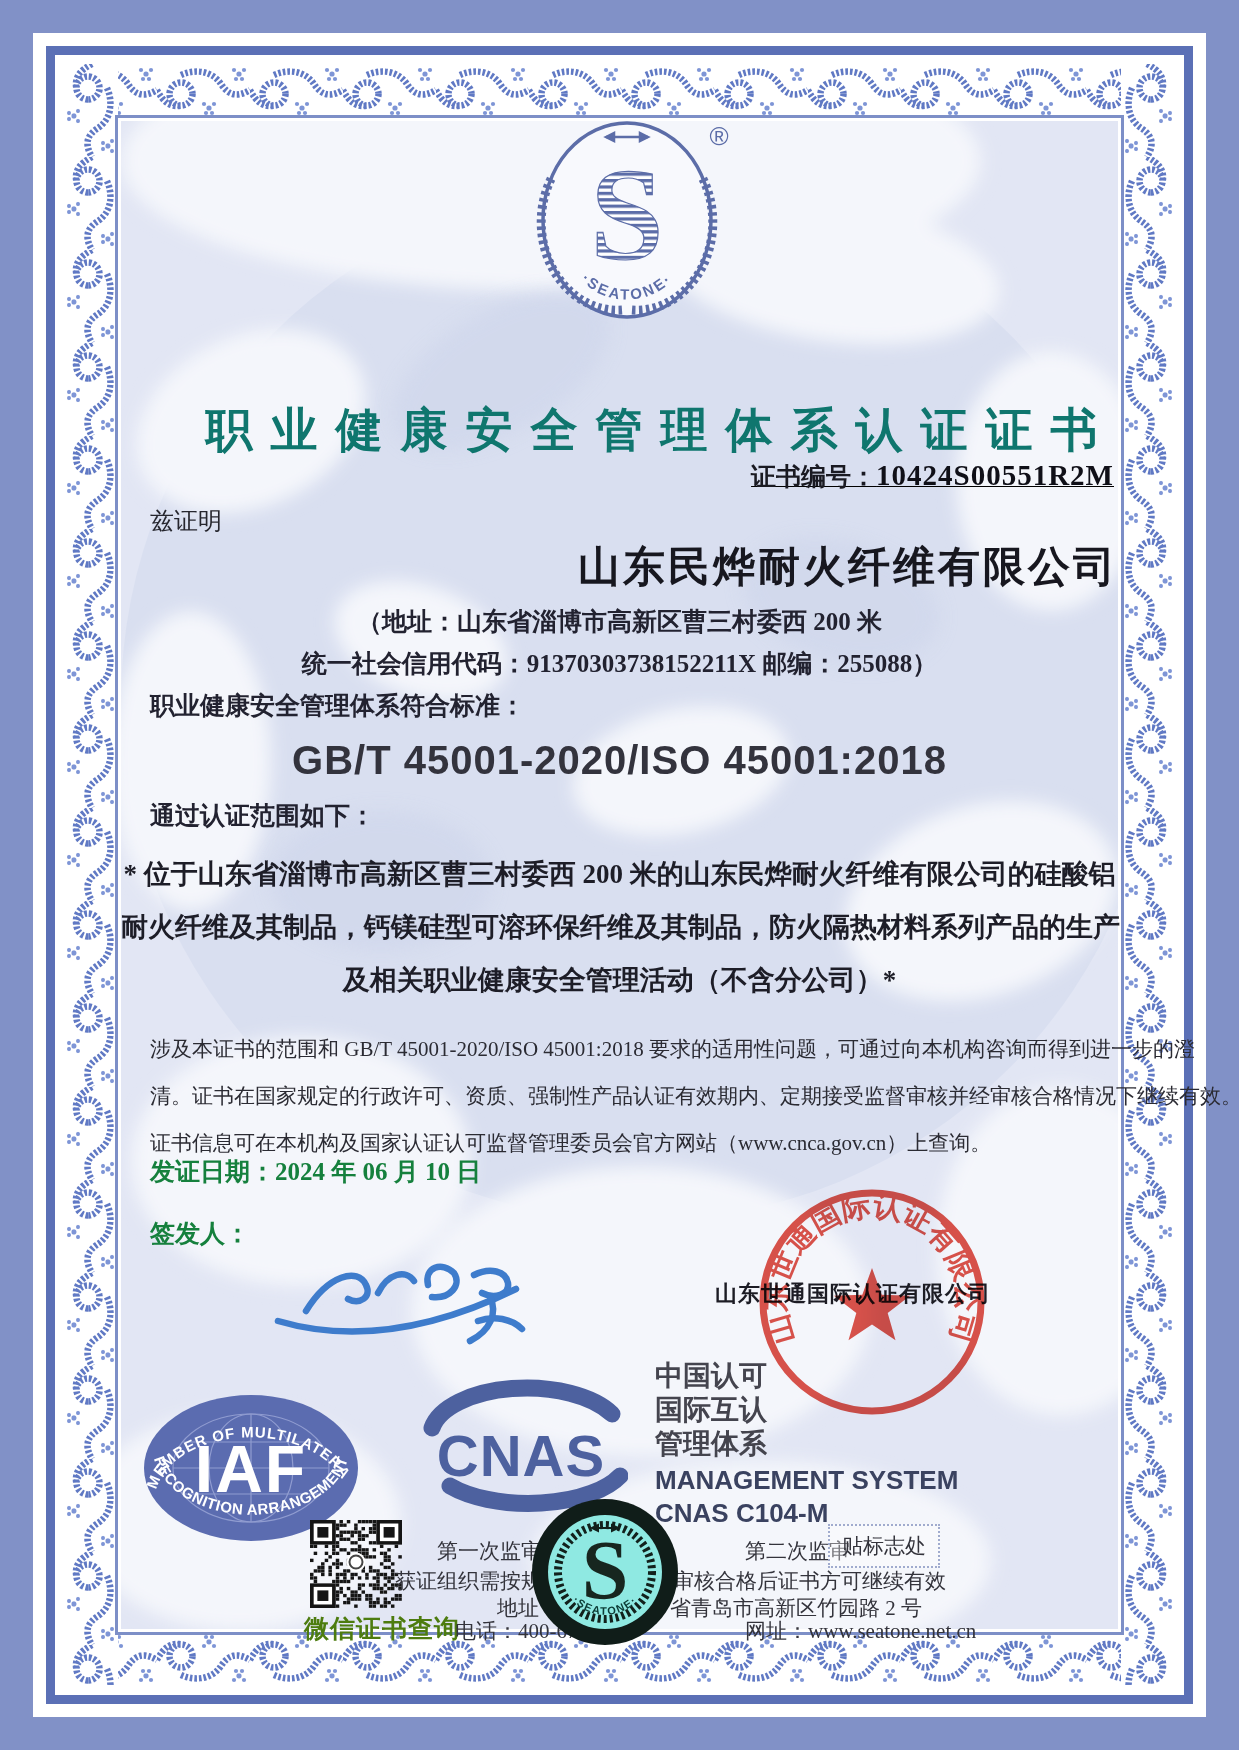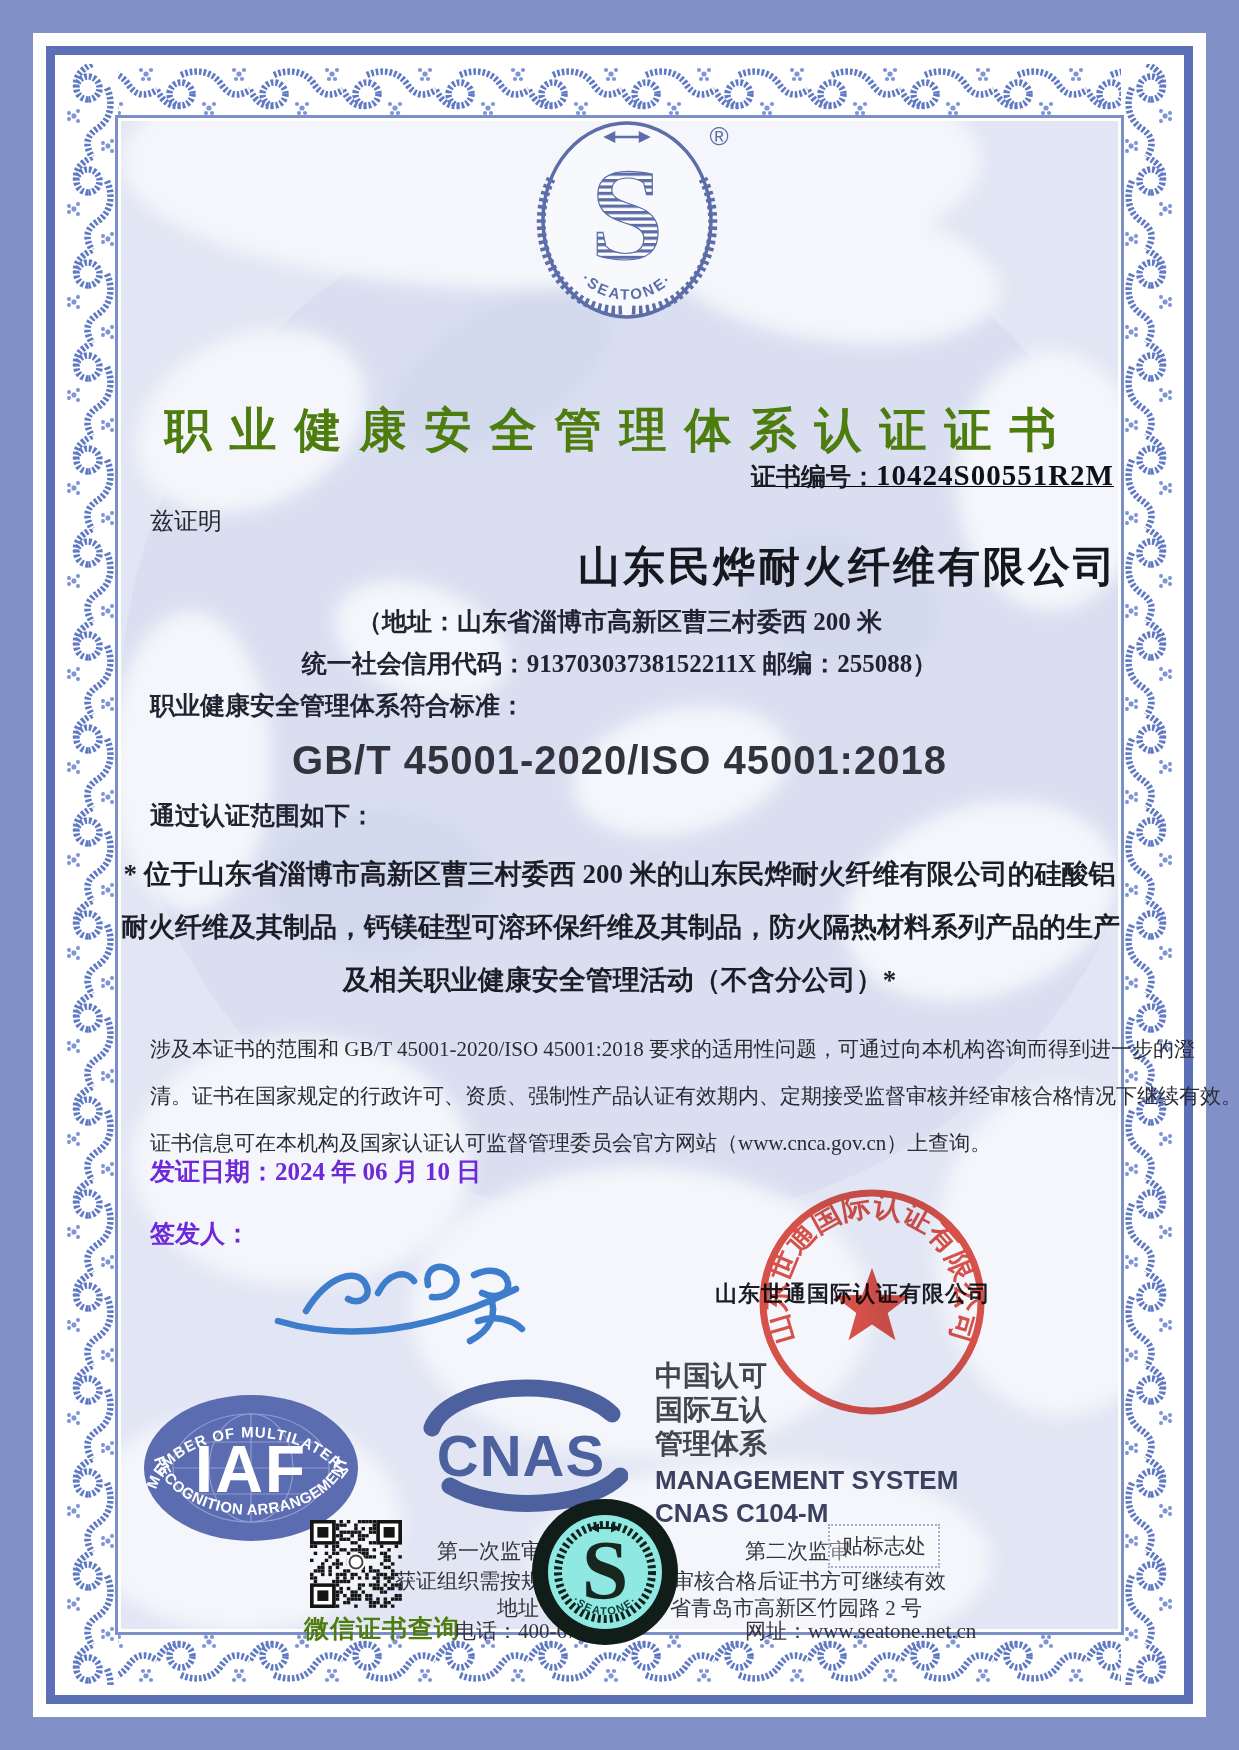--- a/index.html
+++ b/index.html
@@ -6,32 +6,32 @@
   .page{position:relative;width:1239px;height:1750px;background:#8191c7;overflow:hidden;
         font-family:"Liberation Serif",serif;}
   .abs{position:absolute;}
   .mat{inset:33px;background:#ffffff;}
   .frameline{inset:46px;border:9px solid #5b70b6;background:#ffffff;}
   .innerline{left:115px;top:115px;right:115px;bottom:115px;border:3px solid #7d8fc7;}
   .content{left:121px;top:121px;width:997px;height:1508px;background:#e2e6f4;overflow:visible;}
   .wave{position:absolute;line-height:0;}
   .nowrap{white-space:nowrap;}
   .center{left:0;width:997px;text-align:center;}
-  .cert-title{font-size:47px;font-weight:bold;letter-spacing:18px;color:#4d7c0f;}
+  .cert-title{font-size:47px;font-weight:bold;letter-spacing:18px;color:#0f766e;margin-left:41px;}
   .certno-label{font-size:25px;font-weight:bold;color:#1a1a22;}
   .certno-val{font-size:29px;font-weight:bold;color:#101018;letter-spacing:1px;}
   .small-cjk{font-size:24px;color:#26262e;}
   .company{font-size:42px;font-weight:bold;letter-spacing:3px;color:#17171f;}
   .addr{font-size:25px;font-weight:600;color:#222230;}
   .label25{font-size:25px;font-weight:600;color:#222230;}
   .standard{font-family:"Liberation Sans",sans-serif;font-size:40px;font-weight:600;
             letter-spacing:1px;color:#33333d;}
   .scope{font-size:27px;font-weight:bold;color:#1d1d27;line-height:53px;}
   .disc{font-size:21px;font-weight:500;color:#2b2b33;line-height:47px;}
-  .date25{font-size:25px;font-weight:600;color:#6d28d9;}
+  .date25{font-size:25px;font-weight:600;color:#15803d;}
   .certifier-black{font-size:22px;font-weight:bold;color:#1c1c24;letter-spacing:1px;}
   .accr-cjk{font-size:28px;font-weight:600;color:#44444e;line-height:34px;}
   .accr-en{font-family:"Liberation Sans",sans-serif;font-size:26px;font-weight:bold;color:#3a4260;}
   .foot{font-size:21px;color:#33333b;font-weight:500;}
   .sticker-box{border:2px dotted #a0abce;padding:6px 12px;background:rgba(255,255,255,.35);}
   .qr-caption{font-size:25px;color:#4d7c0f;font-weight:600;letter-spacing:1px;}
   .stamp-wrap{mix-blend-mode:multiply;}
 </style>
 </head>
 <body>

